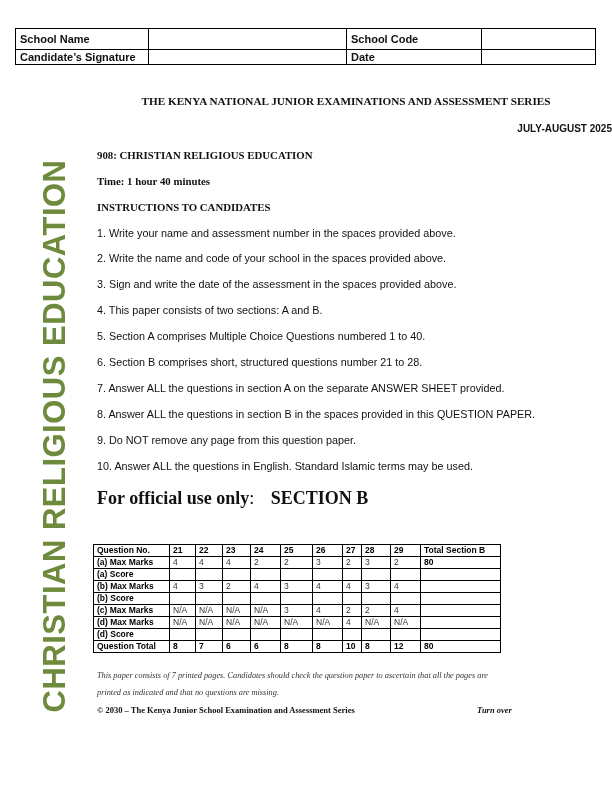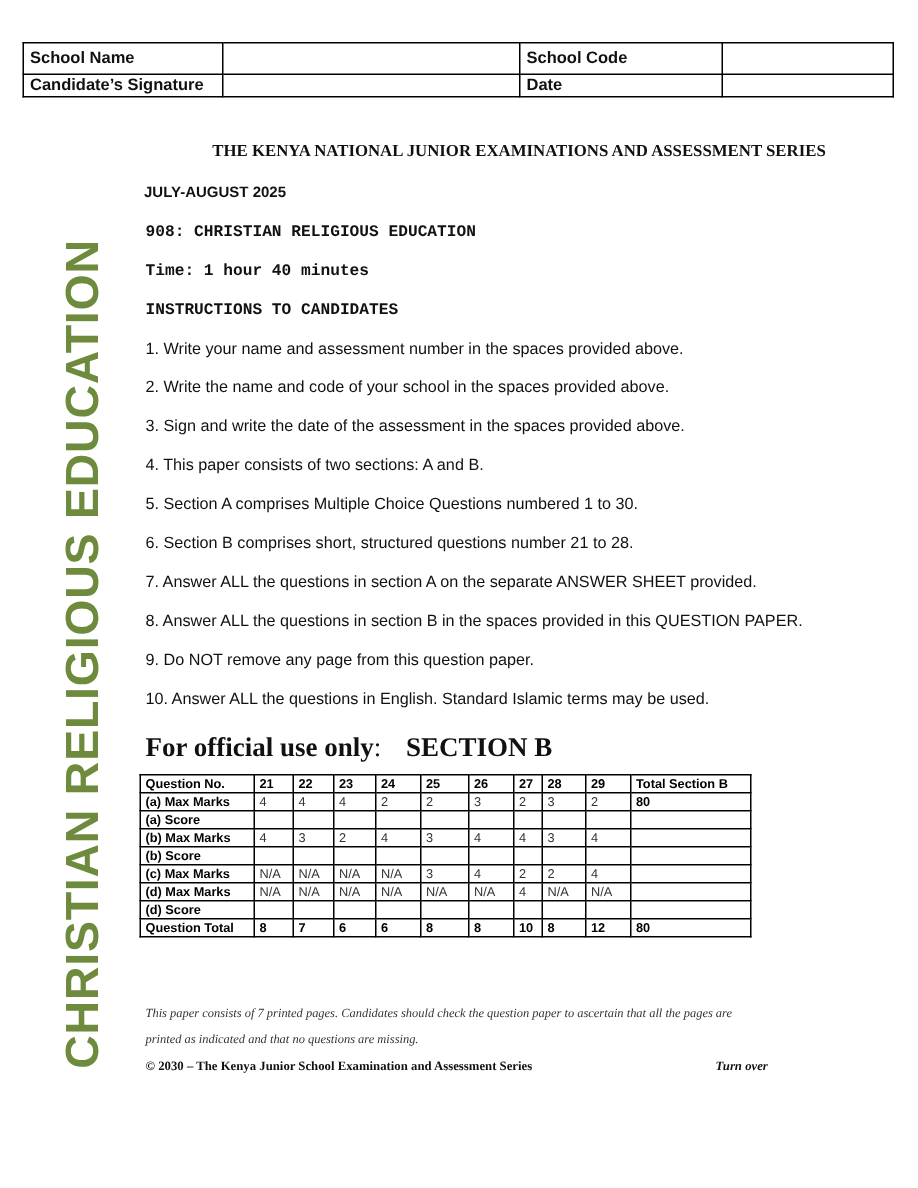--- a/index.html
+++ b/index.html
@@ -4,32 +4,32 @@
 <style>
   html, body { margin: 0; padding: 0; background: #ffffff; }
   body { width: 612px; height: 792px; position: relative; overflow: hidden; color: #111; }
 
   
   .cand-table { position: absolute; left: 15px; top: 28px; width: 580px; border-collapse: collapse; table-layout: fixed; }
   .cand-table td { border: 1px solid #000; height: 20px; padding: 0 4px; font-size: 11px; font-weight: bold; font-family: "Liberation Sans", "DejaVu Sans", sans-serif; line-height: 20px; white-space: nowrap; overflow: hidden; }
   .cand-table tr.last td { height: 14px; line-height: 14px; }
 
   .series-title { position: absolute; left: 0; width: 612px; top: 95px; text-align: center; padding-left: 80px; box-sizing: border-box; font-family: "Liberation Serif", "DejaVu Serif", serif; font-weight: bold; font-size: 11.2px; letter-spacing: 0; }
-  .session { position: absolute; left: 0; width: 612px; top: 123px; text-align: left; padding-left: 96px; box-sizing: border-box; font-family: "Liberation Sans", "DejaVu Sans", sans-serif; font-weight: bold; font-size: 10px; }
-
-  .heading { position: absolute; left: 97px; font-family: Liberation Mono, monospace; font-weight: bold; font-size: 10.8px; }
+  .session { position: absolute; left: 0; width: 612px; top: 123px; text-align: right; padding-left: 96px; box-sizing: border-box; font-family: "Liberation Sans", "DejaVu Sans", sans-serif; font-weight: bold; font-size: 10px; }
+
+  .heading { position: absolute; left: 97px; font-family: Liberation Serif, serif; font-weight: bold; font-size: 10.8px; }
   .instr { position: absolute; left: 97px; font-family: "Liberation Sans", "DejaVu Sans", sans-serif; font-size: 10.8px; white-space: nowrap; }
 
   .vertical-banner { position: absolute; left: 35px; top: 186px; width: 40px; height: 500px; }
   .vertical-banner span { position: absolute; left: 50%; top: 50%; transform: translate(-50%, -50%) rotate(-90deg); white-space: nowrap; font-family: "Liberation Sans", "DejaVu Sans", sans-serif; font-weight: bold; font-size: 31px; color: #6e8b3d; letter-spacing: 0.5px; }
 
   .official { position: absolute; left: 97px; top: 488px; font-family: "Liberation Serif", "DejaVu Serif", serif; font-weight: bold; font-size: 18px; white-space: nowrap; }
   .official .sec { margin-left: 12px; }
 
-  .score-table { position: absolute; left: 93px; top: 516px; border-collapse: collapse; table-layout: fixed; }
+  .score-table { position: absolute; left: 93px; top: 544px; border-collapse: collapse; table-layout: fixed; }
   .score-table td { border: 1px solid #000; height: 11px; padding: 0 3px; font-family: "Liberation Sans", "DejaVu Sans", sans-serif; font-size: 8.5px; line-height: 11px; white-space: nowrap; overflow: hidden; color: #333; }
   .score-table td.rowhead, .score-table tr.head td, .score-table tr.total td { font-weight: bold; color: #000; }
   .score-table td.total-col { font-weight: bold; color: #000; }
 
   .footnote { position: absolute; left: 97px; font-family: "Liberation Serif", "DejaVu Serif", serif; font-style: italic; font-size: 8.3px; color: #333; white-space: nowrap; }
   .copyright { position: absolute; left: 97px; top: 705px; font-family: "Liberation Serif", "DejaVu Serif", serif; font-weight: bold; font-size: 8.5px; white-space: nowrap; }
   .turnover { position: absolute; left: 477px; top: 705px; font-family: "Liberation Serif", "DejaVu Serif", serif; font-weight: bold; font-style: italic; font-size: 8.5px; }
 </style>
 </head>
 <body>
@@ -66,21 +66,21 @@
 
 <div class="vertical-banner">
   <span>CHRISTIAN RELIGIOUS EDUCATION</span>
 </div>
 
 <div>
   <div class="instr" style="top:227px">1. Write your name and assessment number in the spaces provided above.</div>
   <div class="instr" style="top:252px">2. Write the name and code of your school in the spaces provided above.</div>
   <div class="instr" style="top:278px">3. Sign and write the date of the assessment in the spaces provided above.</div>
   <div class="instr" style="top:304px">4. This paper consists of two sections: A and B.</div>
-  <div class="instr" style="top:330px">5. Section A comprises Multiple Choice Questions numbered 1 to 30.</div>
+  <div class="instr" style="top:330px">5. Section A comprises Multiple Choice Questions numbered 1 to 40.</div>
   <div class="instr" style="top:356px">6. Section B comprises short, structured questions number 21 to 28.</div>
   <div class="instr" style="top:382px">7. Answer ALL the questions in section A on the separate ANSWER SHEET provided.</div>
   <div class="instr" style="top:408px">8. Answer ALL the questions in section B in the spaces provided in this QUESTION PAPER.</div>
   <div class="instr" style="top:434px">9. Do NOT remove any page from this question paper.</div>
   <div class="instr" style="top:460px">10. Answer ALL the questions in English. Standard Islamic terms may be used.</div>
 </div>
 
 <div class="official">
   <span>For official use only</span><span style="font-weight:normal">:</span>
   <span class="sec">SECTION B</span>

